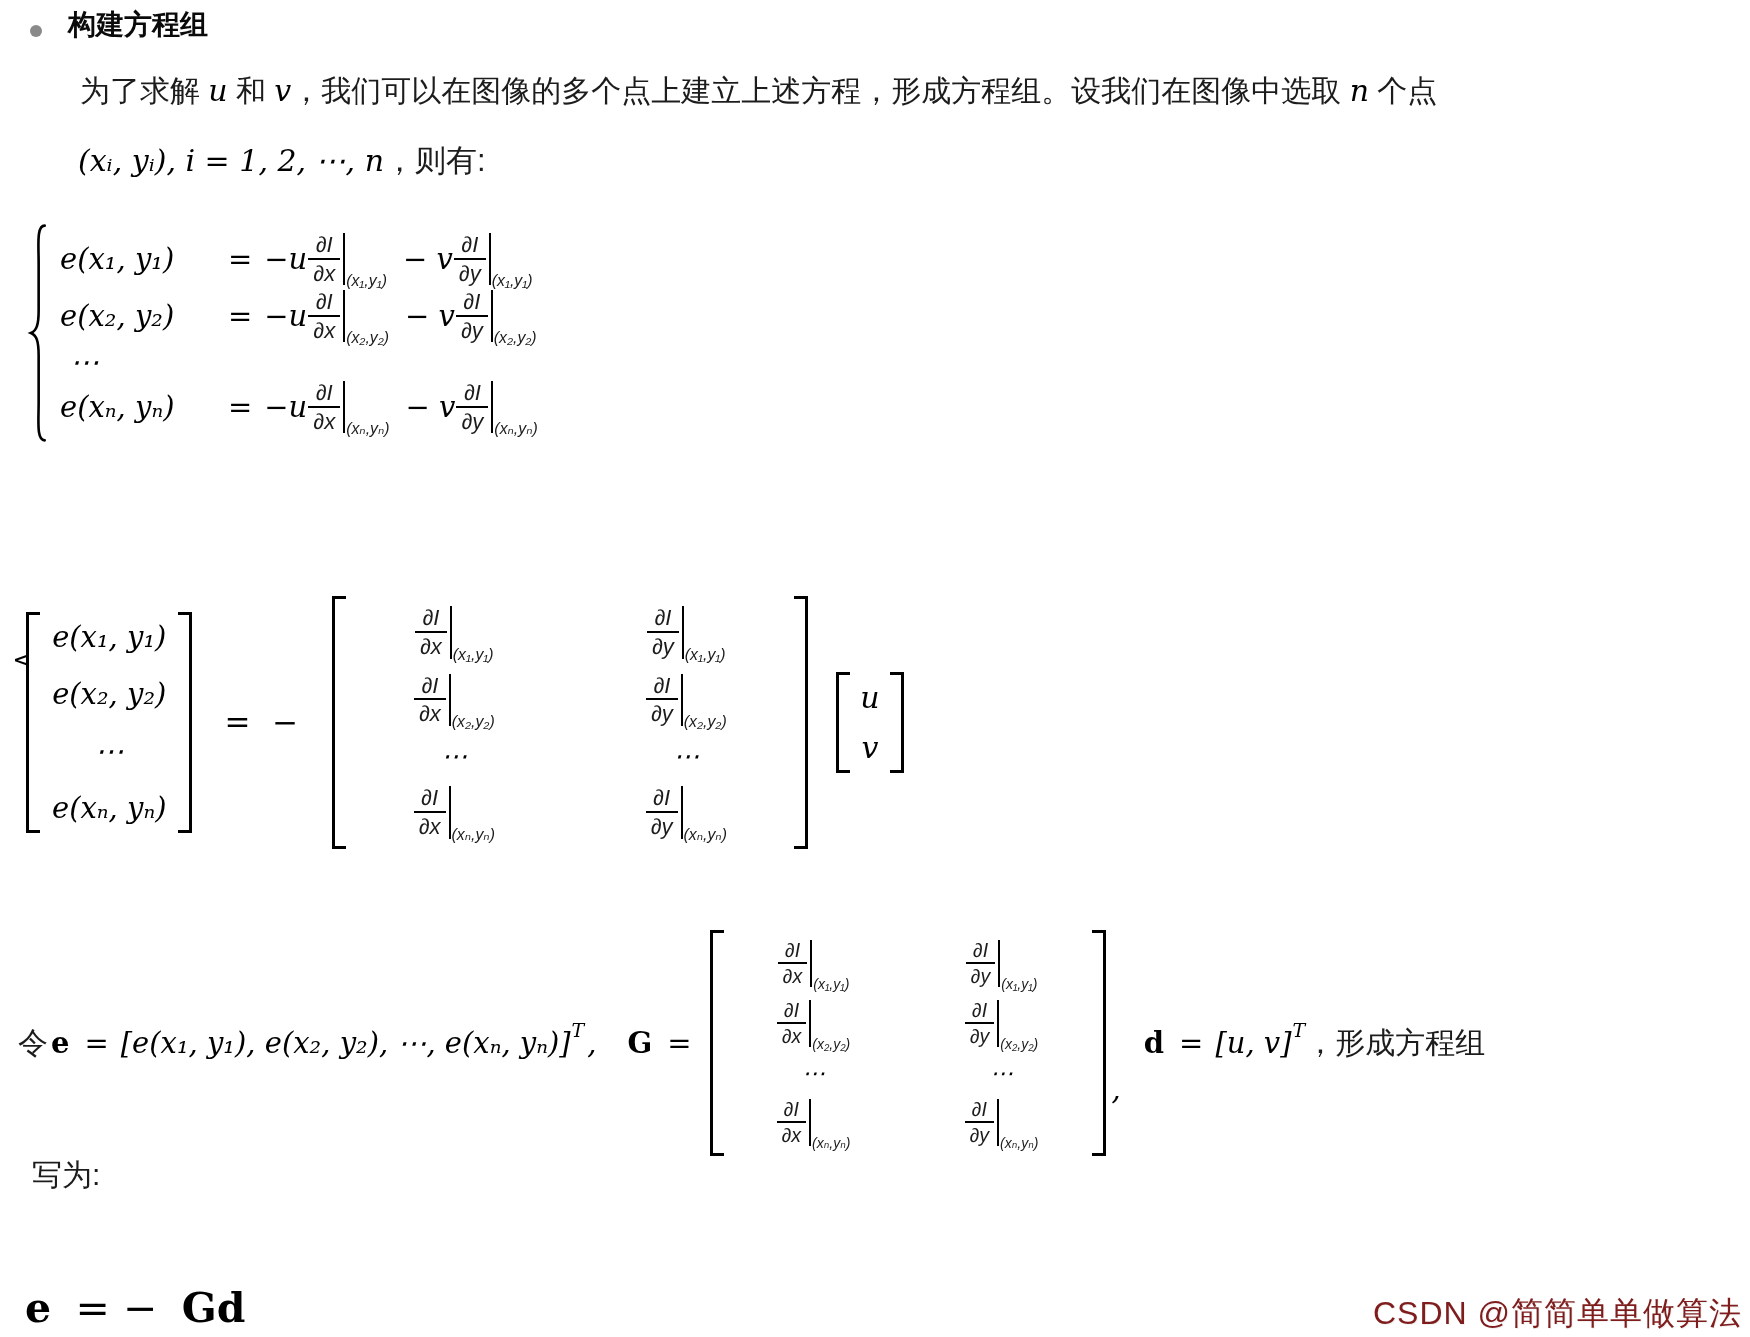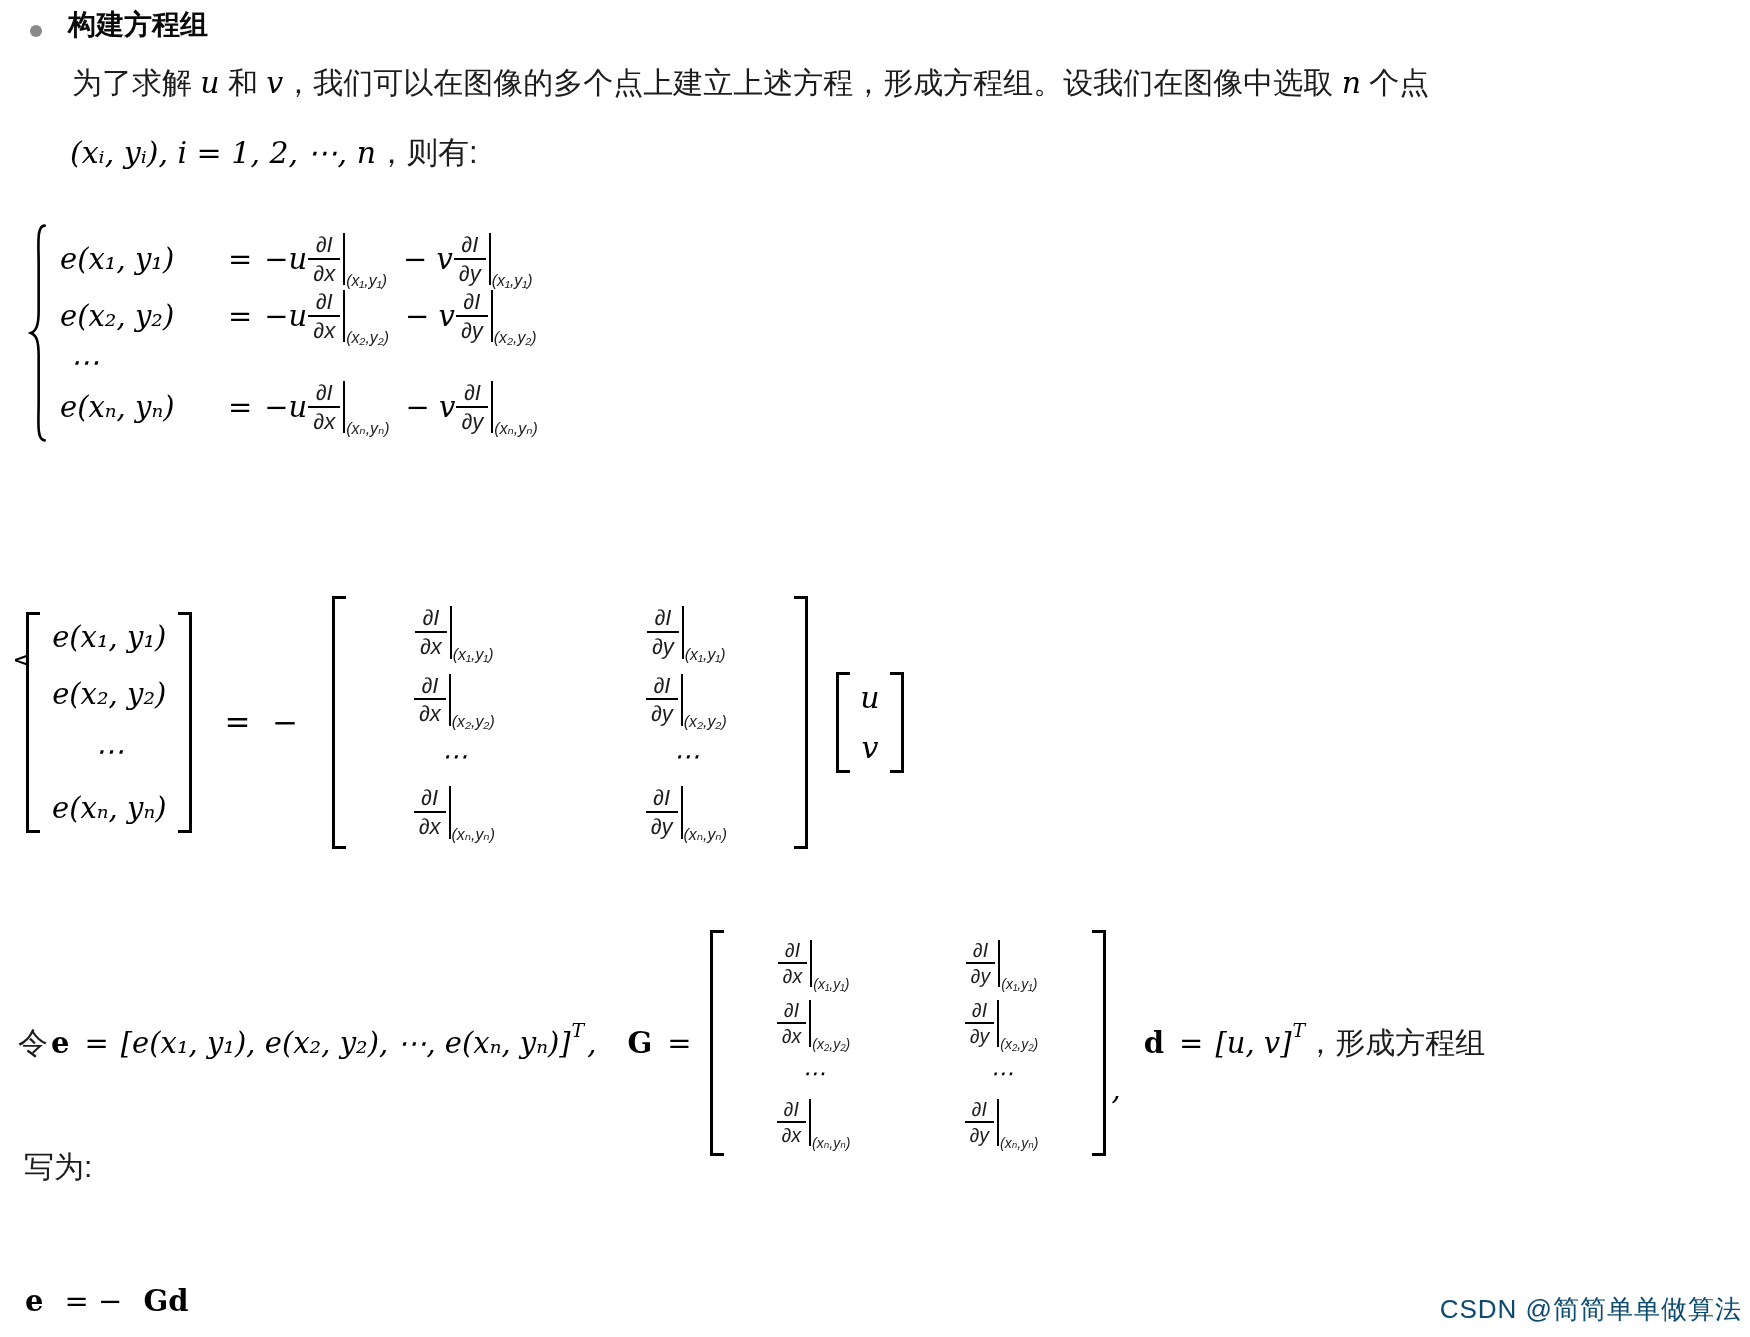--- a/index.html
+++ b/index.html
@@ -10,21 +10,21 @@
   .mi{font-style:italic;}
   .mo{font-style:normal;}
   .mb{font-family:"DejaVu Serif","Liberation Serif",serif;font-weight:700;font-style:normal;color:#000;margin:0 3px;}
 
   
   .heading{position:absolute;top:6px;left:30px;display:flex;align-items:center;}
   .bullet{width:12px;height:12px;border-radius:50%;background:#8a8a8a;margin-top:12px;margin-right:26px;}
   .htext{margin:0;font-size:28px;font-weight:700;color:#0a0a0a;}
 
   
-  .para{position:absolute;margin:4px;white-space:nowrap;font-size:30px;line-height:1.25;text-align:center;}
+  .para{position:absolute;margin:12px;white-space:nowrap;font-size:30px;line-height:1.25;text-align:center;}
   .para .mi{font-size:30px;}
   .line1{top:60px;left:68px;}
   .line2{top:130px;left:66px;font-size:31px;}
   .mlabel{top:474px;left:18px;}
   .outro{top:1144px;left:20px;}
 
   
   .pf{display:inline-flex;align-items:center;}
   .pf .st{display:inline-flex;flex-direction:column;align-items:center;line-height:1.08;font-style:italic;}
   .pf .nu{padding:0 5px 1px;}
@@ -75,24 +75,24 @@
   .defs .comma{margin:0 28px 0 3px;}
   .defs .comma.low{align-self:center;transform:translateY(46px);margin:0 20px 0 6px;}
   .g2{margin-left:6px;}
   .g2 .rows{gap:13px;}
   .g2 .gc{min-width:152px;}
   .g2 .gr{column-gap:36px;}
   .g2 .pf{font-size:19.5px;}
   .g2 .dc{font-size:23px;}
 
   
-  .final{position:absolute;top:1284px;left:22px;font-size:29px;white-space:nowrap;}
+  .final{position:absolute;top:1284px;left:22px;font-size:41px;white-space:nowrap;}
   .final .mo{margin:0 10px;}
 
-  .watermark{position:absolute;top:1292px;right:8px;font-size:26px;color:#0c4a6e;letter-spacing:1px;
+  .watermark{position:absolute;top:1292px;right:8px;font-size:32px;color:#7f1d1d;letter-spacing:1px;
              text-shadow:1px 1px 0 #f2f2f2;}
   .caret{position:absolute;left:13px;top:648px;font-family:"DejaVu Serif",serif;font-size:19px;font-weight:700;color:#000;}
 </style>
 </head>
 <body>
 
 <div id="canvas">
 
   <div class="heading">
     <span class="bullet"></span>

